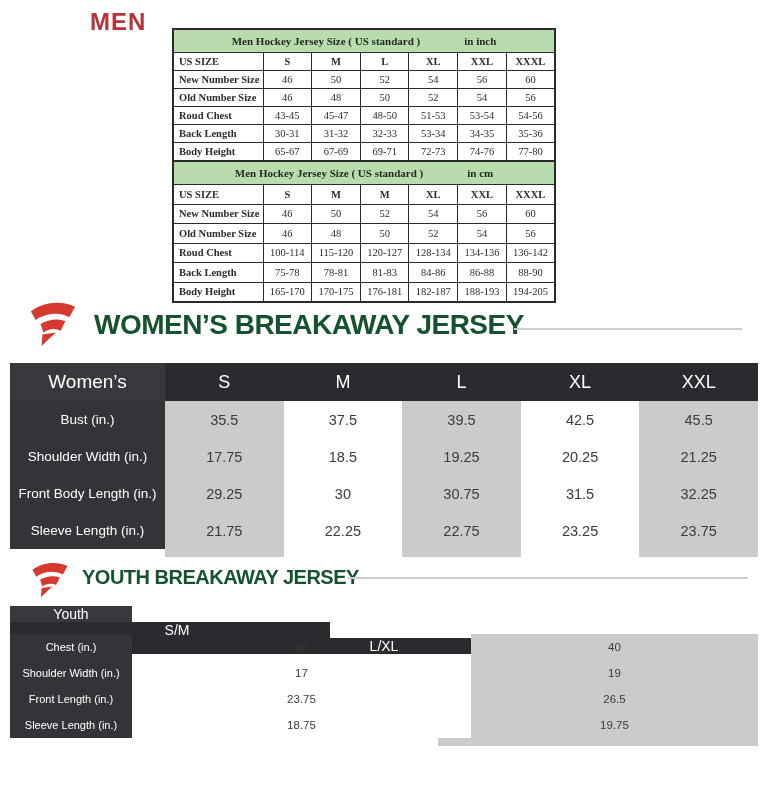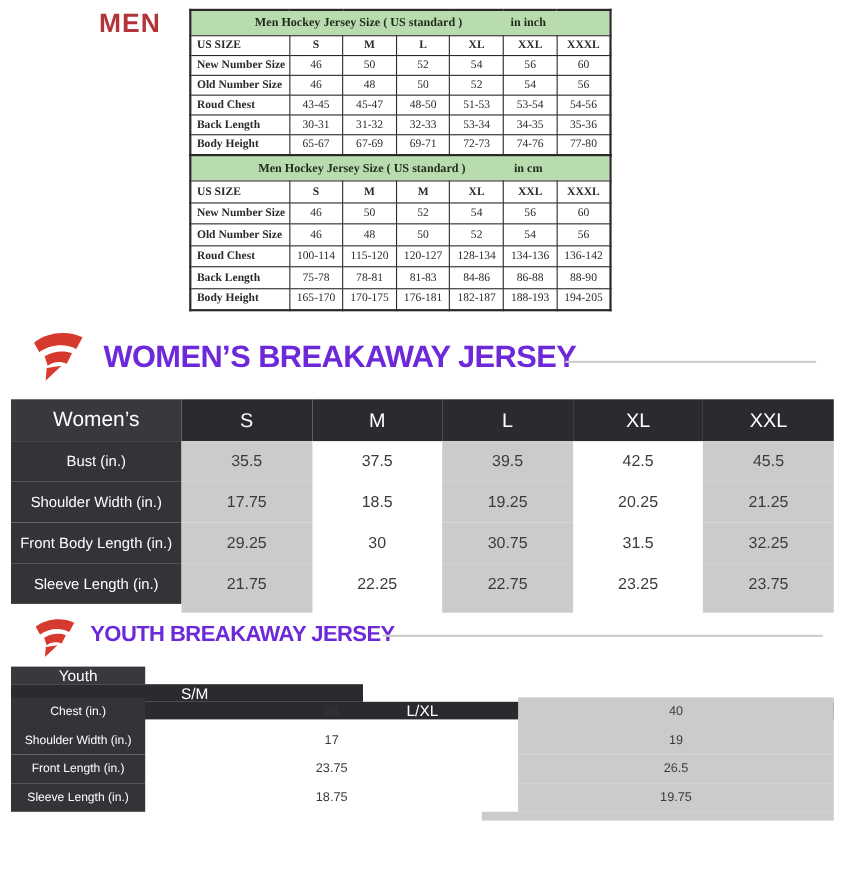--- a/index.html
+++ b/index.html
@@ -5,33 +5,33 @@
   html,body{margin:0;padding:0;background:#fff;}
   body{width:768px;height:790px;position:relative;overflow:hidden;
        font-family:"Liberation Sans",sans-serif;}
 
   
   .men-title{position:absolute;left:90px;top:8px;font-size:24px;font-weight:bold;
              color:#b5343a;letter-spacing:1px;}
   .men-tables{position:absolute;left:172px;top:8px;width:384px;}
   table.men{border-collapse:collapse;width:100%;table-layout:fixed;
             font-family:"Liberation Serif",serif;color:#2b2b2b;}
-  table.men{border:2px solid #2a2a2a;}
+  table.men{border:2px solid #2a2a2a;margin-top:20px;}
   table.men td{border:1px solid #2a2a2a;font-size:10.5px;height:17px;
                text-align:center;padding:0 2px;overflow:hidden;white-space:nowrap;}
   table.men.cm td{height:18.5px;}
   table.men td.lbl{text-align:left;font-weight:bold;padding-left:5px;}
   table.men tr.green td{background:#b9dcae;height:22px;font-weight:bold;
                         font-size:11px;color:#1f2a1c;}
   table.men tr.green .gtitle{margin-right:44px;}
   table.men tr.szs td{font-weight:bold;}
 
   
   .logo{position:absolute;}
-  .sec-title{position:absolute;font-weight:800;color:#6d28d9;letter-spacing:-0.5px;
+  .sec-title{position:absolute;font-weight:800;color:#14532d;letter-spacing:-0.5px;
              white-space:nowrap;}
   .w-title{left:94px;top:309px;font-size:28px;}
   .y-title{left:82px;top:566px;font-size:20px;}
   .divider{position:absolute;background:#cdcdcd;}
   .w-div{left:514px;top:328px;width:228px;height:2px;}
   .y-div{left:348px;top:577px;width:400px;height:1.5px;}
 
   
   .dk-table{position:absolute;left:10px;width:748px;}
   .w-table{top:363px;}

